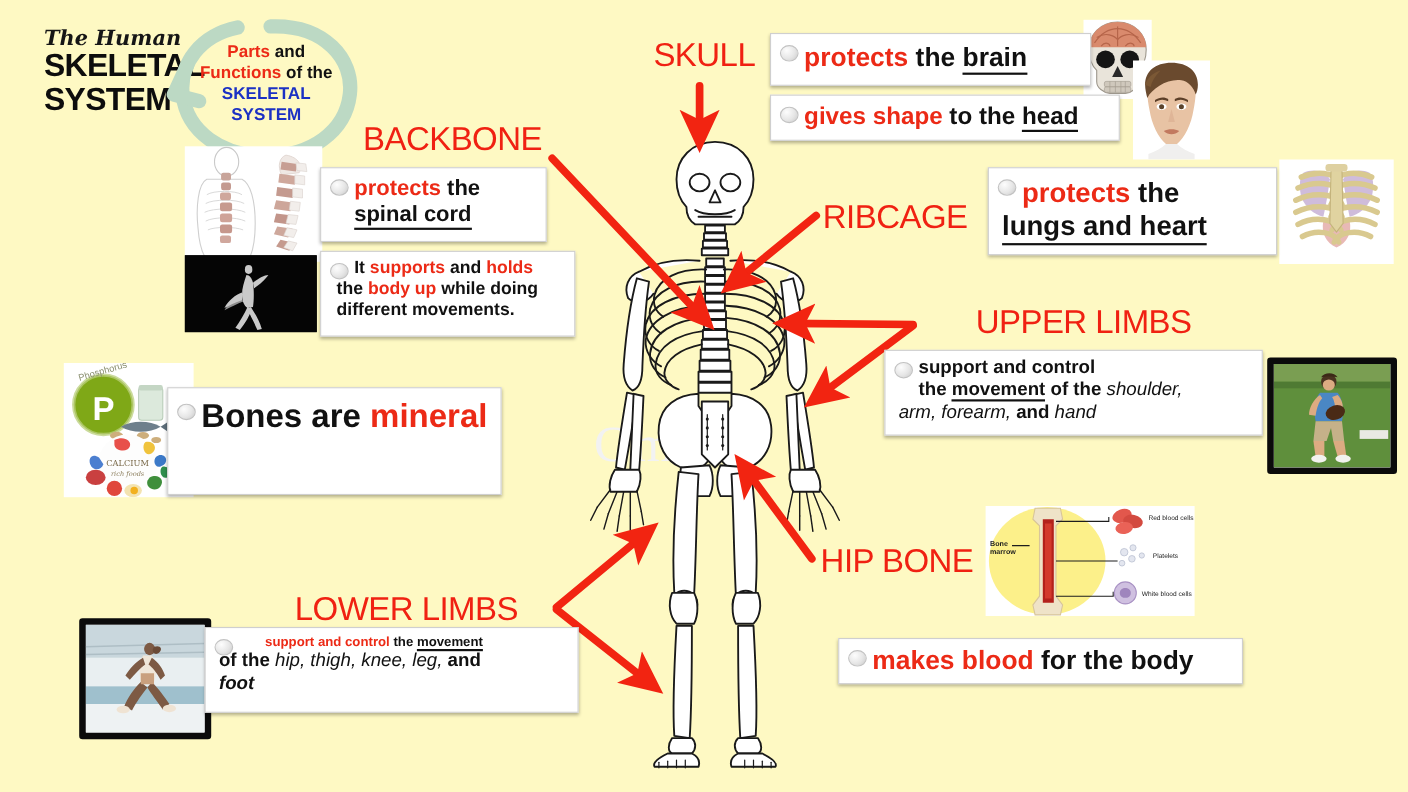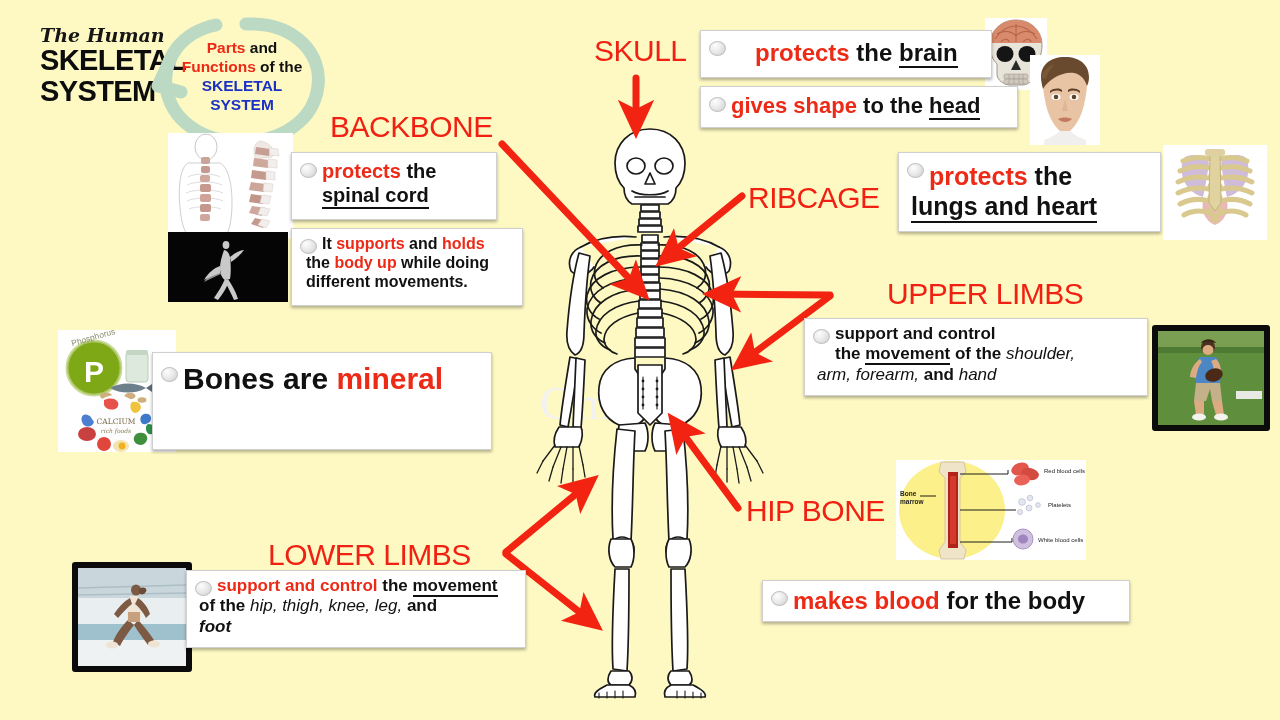--- a/index.html
+++ b/index.html
@@ -507,21 +507,21 @@
   <div class="abs label" style="left:748px;top:181px;font-size:30px;">RIBCAGE</div>
 
   <div class="abs label" style="left:887px;top:277px;font-size:30px;">UPPER LIMBS</div>
 
   <div class="abs label" style="left:268px;top:538px;font-size:30px;">LOWER LIMBS</div>
 
   <div class="abs label" style="left:746px;top:494px;font-size:30px;">HIP BONE</div>
 
   <div class="abs box" style="left:700px;top:30px;width:292px;height:48px;">
     <div class="bullet"></div>
-    <div class="ln" style="font-size:24px;padding-top:2px;margin-left:24px;">
+    <div class="ln" style="font-size:24px;padding-top:2px;">
       <span class="r">protects</span><span> the </span><span class="u">brain</span>
     </div>
   </div>
 
   <div class="abs box" style="left:700px;top:86px;width:318px;height:42px;">
     <div class="bullet"></div>
     <div class="ln" style="font-size:22px;">
       <span class="r">gives shape</span><span> to the </span><span class="u">head</span>
     </div>
   </div>
@@ -557,30 +557,30 @@
     <div class="bullet"></div>
     <div class="ln r" style="font-size:17px;">support and control</div>
     <div class="ln" style="font-size:17px;">
       <span>the </span><span class="u">movement</span><span>  of the </span><span class="it">shoulder,</span>
     </div>
     <div class="ln" style="font-size:17px;margin-left:-18px;">
       <span class="it">arm, forearm, </span><span>and</span><span class="it"> hand</span>
     </div>
   </div>
 
-  <div class="abs box" style="left:152px;top:352px;width:340px;height:98px;padding-top:8px;">
+  <div class="abs box" style="left:152px;top:352px;width:304px;height:98px;padding-top:8px;">
     <div class="bullet" style="top:14px;"></div>
     <div class="ln" style="font-size:30px;">
       <span>Bones are </span><span class="r">mineral</span>
     </div>
   </div>
 
   <div class="abs box" style="left:186px;top:570px;width:340px;height:78px;padding-top:5px;">
     <div class="bullet"></div>
-    <div class="ln" style="font-size:17px;">
+    <div class="ln" style="font-size:12px;margin-left:24px;">
       <span class="r">support and control</span><span> the </span><span class="u">movement</span>
     </div>
     <div class="ln" style="font-size:17px;margin-left:-18px;">
       <span>of the </span><span class="it">hip, thigh, knee, leg, </span><span>and</span>
     </div>
     <div class="ln it" style="font-size:17px;margin-left:-18px;">foot</div>
   </div>
 
   <div class="abs box" style="left:762px;top:580px;width:368px;height:42px;">
     <div class="bullet"></div>

